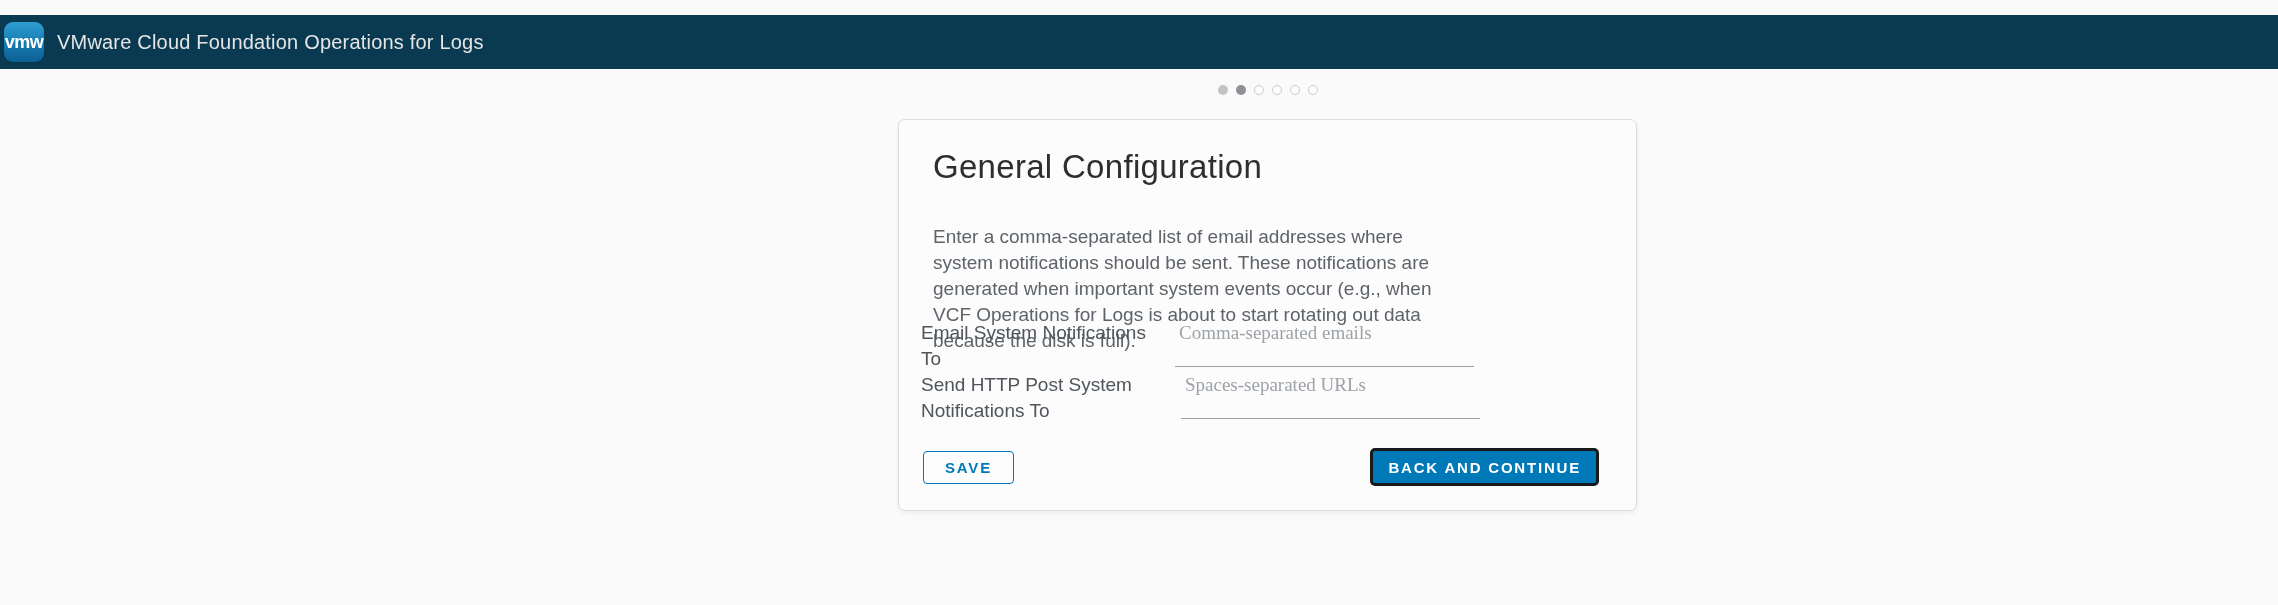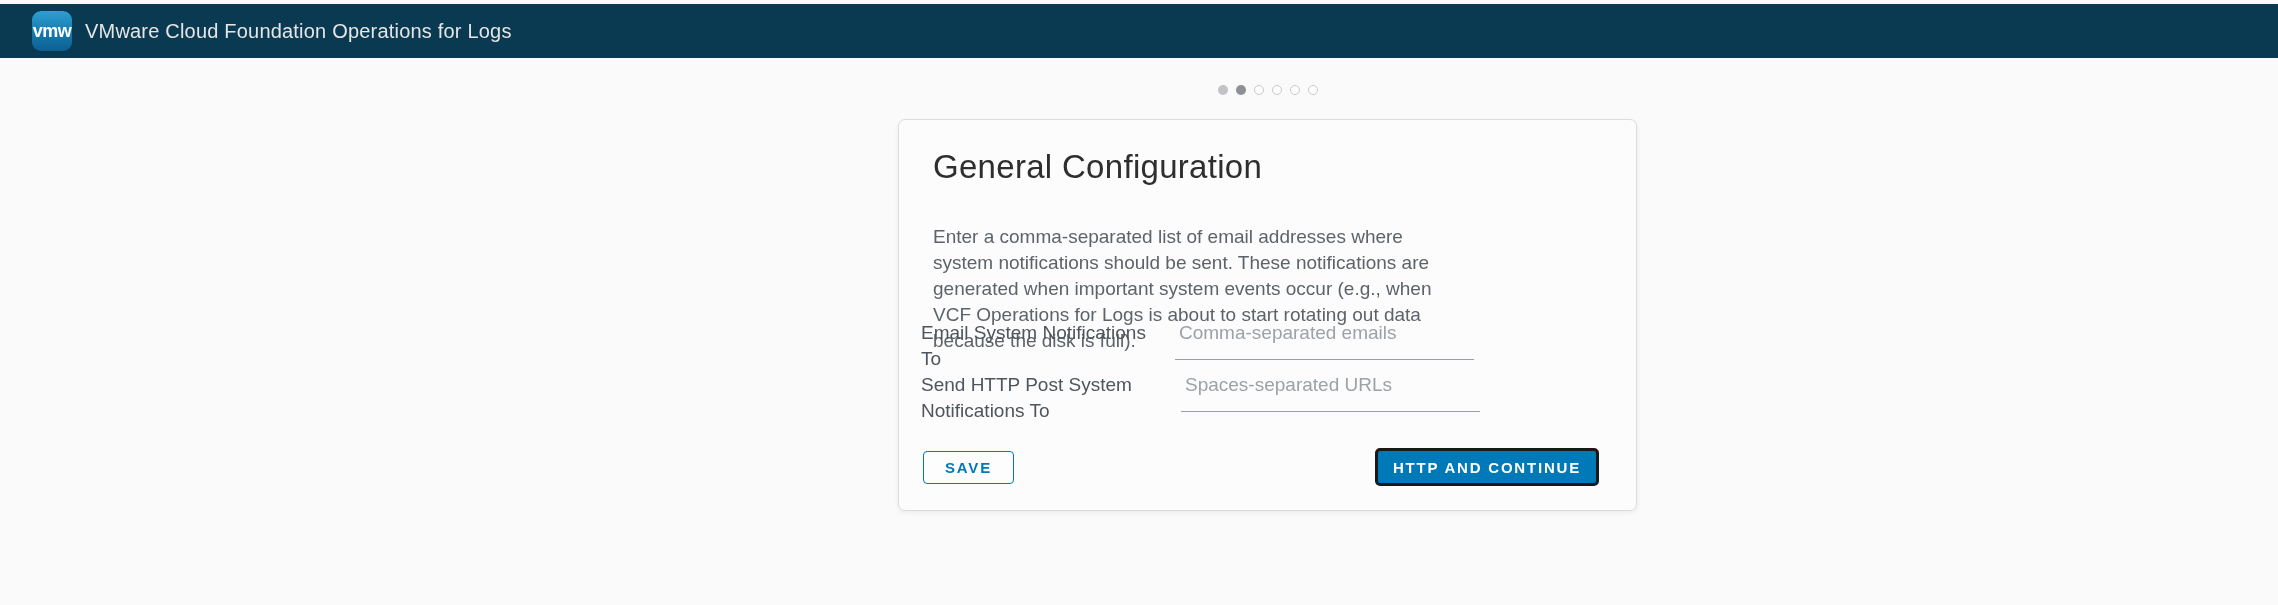--- a/index.html
+++ b/index.html
@@ -5,24 +5,24 @@
   * { margin: 0; padding: 0; box-sizing: border-box; }
   html, body { width: 2278px; height: 605px; }
   body {
     font-family: "Liberation Sans", sans-serif;
     background: #fafafb;
     position: relative;
     overflow: hidden;
   }
   
   .app-header {
-    position: absolute; left: 0; top: 4px; width: 2278px; height: 54px;
+    position: absolute; left: 0; top: 15px; width: 2278px; height: 54px;
     background: #0a3a51;
     display: flex; align-items: center;
-    padding-left: 32px;
+    padding-left: 4px;
   }
   .vmw-logo {
     width: 40px; height: 40px; border-radius: 9px;
     background: linear-gradient(180deg, #2f9fd3 0%, #1579ad 55%, #0d6094 100%);
     display: flex; align-items: center; justify-content: center;
     color: #ffffff; font-weight: 700; font-size: 18px; letter-spacing: -0.5px;
     flex: 0 0 auto;
   }
   .app-title {
     color: #e5e5e5; font-size: 20px; font-weight: 400;
@@ -56,25 +56,25 @@
   }
   .form-row { position: absolute; left: 22px; display: flex; align-items: flex-start; }
   .form-row.row-1 { top: 200px; }
   .form-row.row-2 { top: 252px; gap: 6px; }
   .field-label {
     width: 232px; margin-right: 22px;
     font-size: 19px; line-height: 26px; color: #4f555a;
   }
   .field-input {
     width: 299px;
-    font-family: Liberation Sans, sans-serif;
+    font-family: Liberation Serif, serif;
     font-size: 19px; color: #333;
     background: transparent;
     border: none; border-bottom: 1px solid #9aa0a5;
-    padding: 2px 4px 15px 4px;
+    padding: 2px 4px 22px 4px;
     outline: none;
   }
   .field-input::placeholder { color: #9da2a7; opacity: 1; }
   
   .btn {
     position: absolute;
     display: flex; align-items: center; justify-content: center;
     font-family: "Liberation Sans", sans-serif;
     font-size: 15px; font-weight: 600; letter-spacing: 1.8px;
     border-radius: 4px; cursor: pointer;
@@ -118,15 +118,15 @@
     <div class="field-label">Email System Notifications To</div>
     <input class="field-input" type="text" placeholder="Comma-separated emails" style="">
   </div>
 
   <div class="form-row row-2">
     <div class="field-label">Send HTTP Post System Notifications To</div>
     <input class="field-input" type="text" placeholder="Spaces-separated URLs" style="">
   </div>
 
   <button class="btn btn-back">SAVE</button>
-  <button class="btn btn-save">HTTP AND CONTINUE</button>
+  <button class="btn btn-save">BACK AND CONTINUE</button>
 
 </div>
 
 </body></html>

